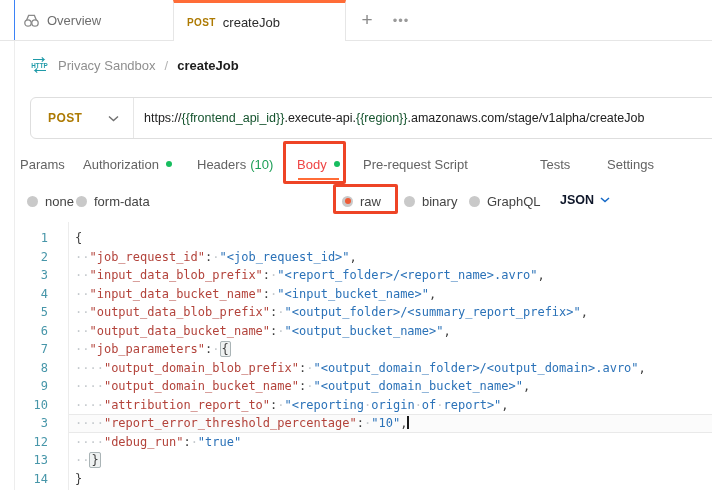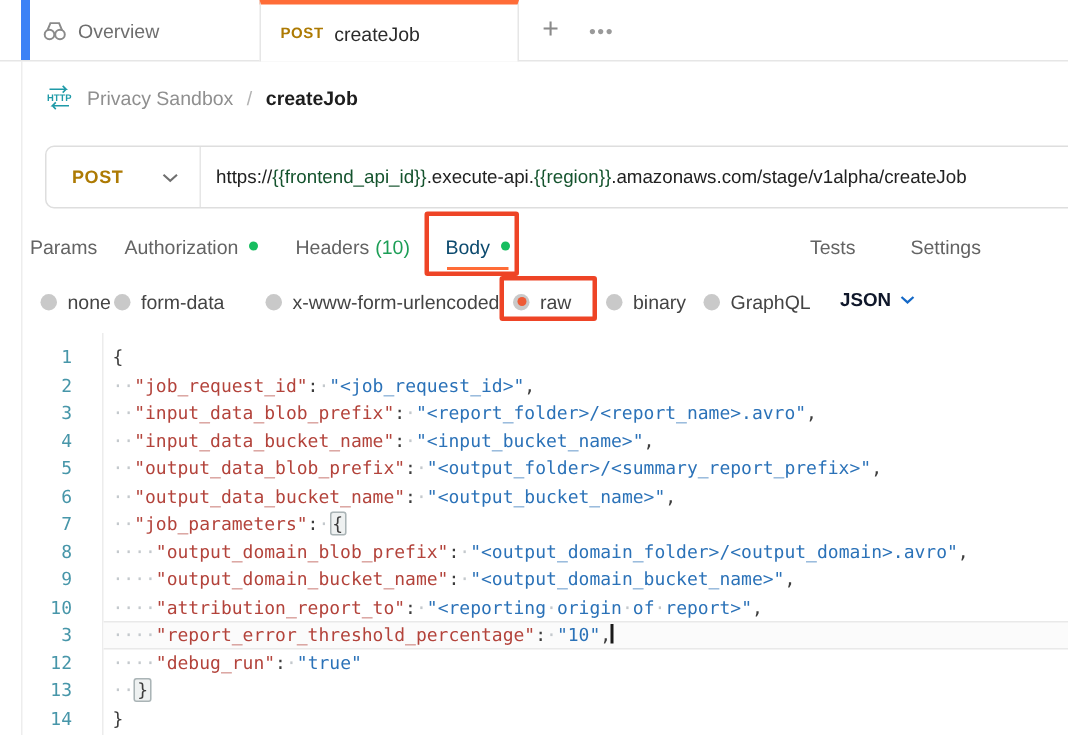--- a/index.html
+++ b/index.html
@@ -7,21 +7,21 @@
   .app {
     position:relative; width:712px; height:490px; overflow:hidden;
     background:#fff; font-family:"Liberation Sans", sans-serif; color:#1d1d1d;
   }
   
   .pane-edge { position:absolute; left:14px; top:40px; bottom:0; width:1px; background:#ededed; }
 
   
   .tabbar { position:absolute; left:0; top:0; width:712px; height:41px; background:#fff; border-bottom:1px solid #e6e6e6; }
   .wtab { position:absolute; top:0; height:40px; display:flex; align-items:center; cursor:default; }
-  .wtab-overview { left:14px; width:159px; padding-left:8px; border-left:6px solid #3b82f6; color:#6e6e6e; font-size:13px; gap:7px; }
+  .wtab-overview { left:14px; width:159px; padding-left:8px; border-left:1px solid #3b82f6; color:#6e6e6e; font-size:13px; gap:7px; }
   .wtab-active { left:173px; width:173px; height:41px; background:#fff; border-left:1px solid #e6e6e6; border-right:1px solid #e6e6e6; border-top:3px solid #ff6c37; padding-left:13px; gap:7px; }
   .wtab-method { font-size:10px; font-weight:bold; letter-spacing:.4px; color:#ad7a03; }
   .wtab-name { font-size:13px; color:#2b2b2b; }
   .icon-btn { position:absolute; top:8px; width:26px; height:24px; display:flex; align-items:center; justify-content:center; color:#8a8a8a; }
   .plus { left:354px; font-size:19px; font-weight:300; }
   .more { left:388px; font-size:13px; letter-spacing:1px; color:#9a9a9a; }
 
   
   .breadcrumb { position:absolute; left:30px; top:41px; height:48px; display:flex; align-items:center; gap:9px; font-size:13px; }
   .crumb-col { color:#8f8f8f; }
@@ -31,21 +31,21 @@
   
   .urlbar { position:absolute; left:30px; top:97px; right:-6px; height:42px; border:1px solid #dedede; border-radius:6px; background:#fff; display:flex; align-items:center; }
   .method-box { width:103px; height:100%; display:flex; align-items:center; justify-content:space-between; padding:0 14px 0 17px; border-right:1px solid #e6e6e6; cursor:pointer; }
   .method-label { font-size:12px; font-weight:bold; letter-spacing:.4px; color:#ad7a03; }
   .url-text { padding-left:10px; font-size:12.5px; color:#212121; white-space:nowrap; }
   .url-var { color:#14532d; }
 
   
   .reqtabs { position:absolute; left:0; top:147px; width:712px; height:40px; font-size:13px; color:#636363;text-align:center; }
   .rtab { position:absolute; top:9px; height:16px; display:flex; align-items:center; cursor:pointer; white-space:nowrap; }
-  .rtab.active { color:#0c4a6e; }
+  .rtab.active { color:#ef4444; }
   .rtab.active::after { content:""; position:absolute; left:1px; right:1px; bottom:-8px; height:2px; background:#ff6c37; }
   .gdot { display:inline-block; width:6px; height:6px; border-radius:50%; background:#17bd5f; margin-left:7px; }
   .gcount { color:#1c9e56; margin-left:4px; }
 
   
   .bodytype { position:absolute; left:0; top:186px; width:712px; height:32px; font-size:13px; color:#444; }
   .radio { position:absolute; top:7px; height:16px; display:flex; align-items:center; gap:7px; cursor:pointer; white-space:nowrap; }
   .rdot { width:11px; height:11px; border-radius:50%; background:#c9c9c9; position:relative; flex:0 0 auto; }
   .radio.selected .rdot::after { content:""; position:absolute; left:2.5px; top:2.5px; width:6px; height:6px; border-radius:50%; background:#ee5b36; }
   .lang-select { position:absolute; left:560px; top:7px; display:flex; align-items:center; gap:6px; color:#0f172a; font-size:12.5px; font-weight:bold; cursor:pointer; }
@@ -137,40 +137,39 @@
         <span class="gdot"></span>
       </div>
     <div class="rtab" style="left:197px">
         <span>Headers</span>
         <span class="gcount">(10)</span>
       </div>
     <div class="rtab active" style="left:297px">
         <span>Body</span>
         <span class="gdot"></span>
       </div>
+    <div class="rtab" style="left:363px">
+        <span>Pre-request Script</span>
+      </div>
     <div class="rtab" style="left:540px">
         <span>Tests</span>
       </div>
     <div class="rtab" style="left:607px">
         <span>Settings</span>
       </div>
   </div>
 
   <div class="bodytype">
     <div class="radio" style="left:27px">
         <span class="rdot"></span>
         <span>none</span>
       </div>
     <div class="radio" style="left:76px">
         <span class="rdot"></span>
         <span>form-data</span>
-      </div>
-    <div class="radio" style="left:177px">
-        <span class="rdot"></span>
-        <span>x-www-form-urlencoded</span>
       </div>
     <div class="radio selected" style="left:342px">
         <span class="rdot"></span>
         <span>raw</span>
       </div>
     <div class="radio" style="left:404px">
         <span class="rdot"></span>
         <span>binary</span>
       </div>
     <div class="radio" style="left:469px">

